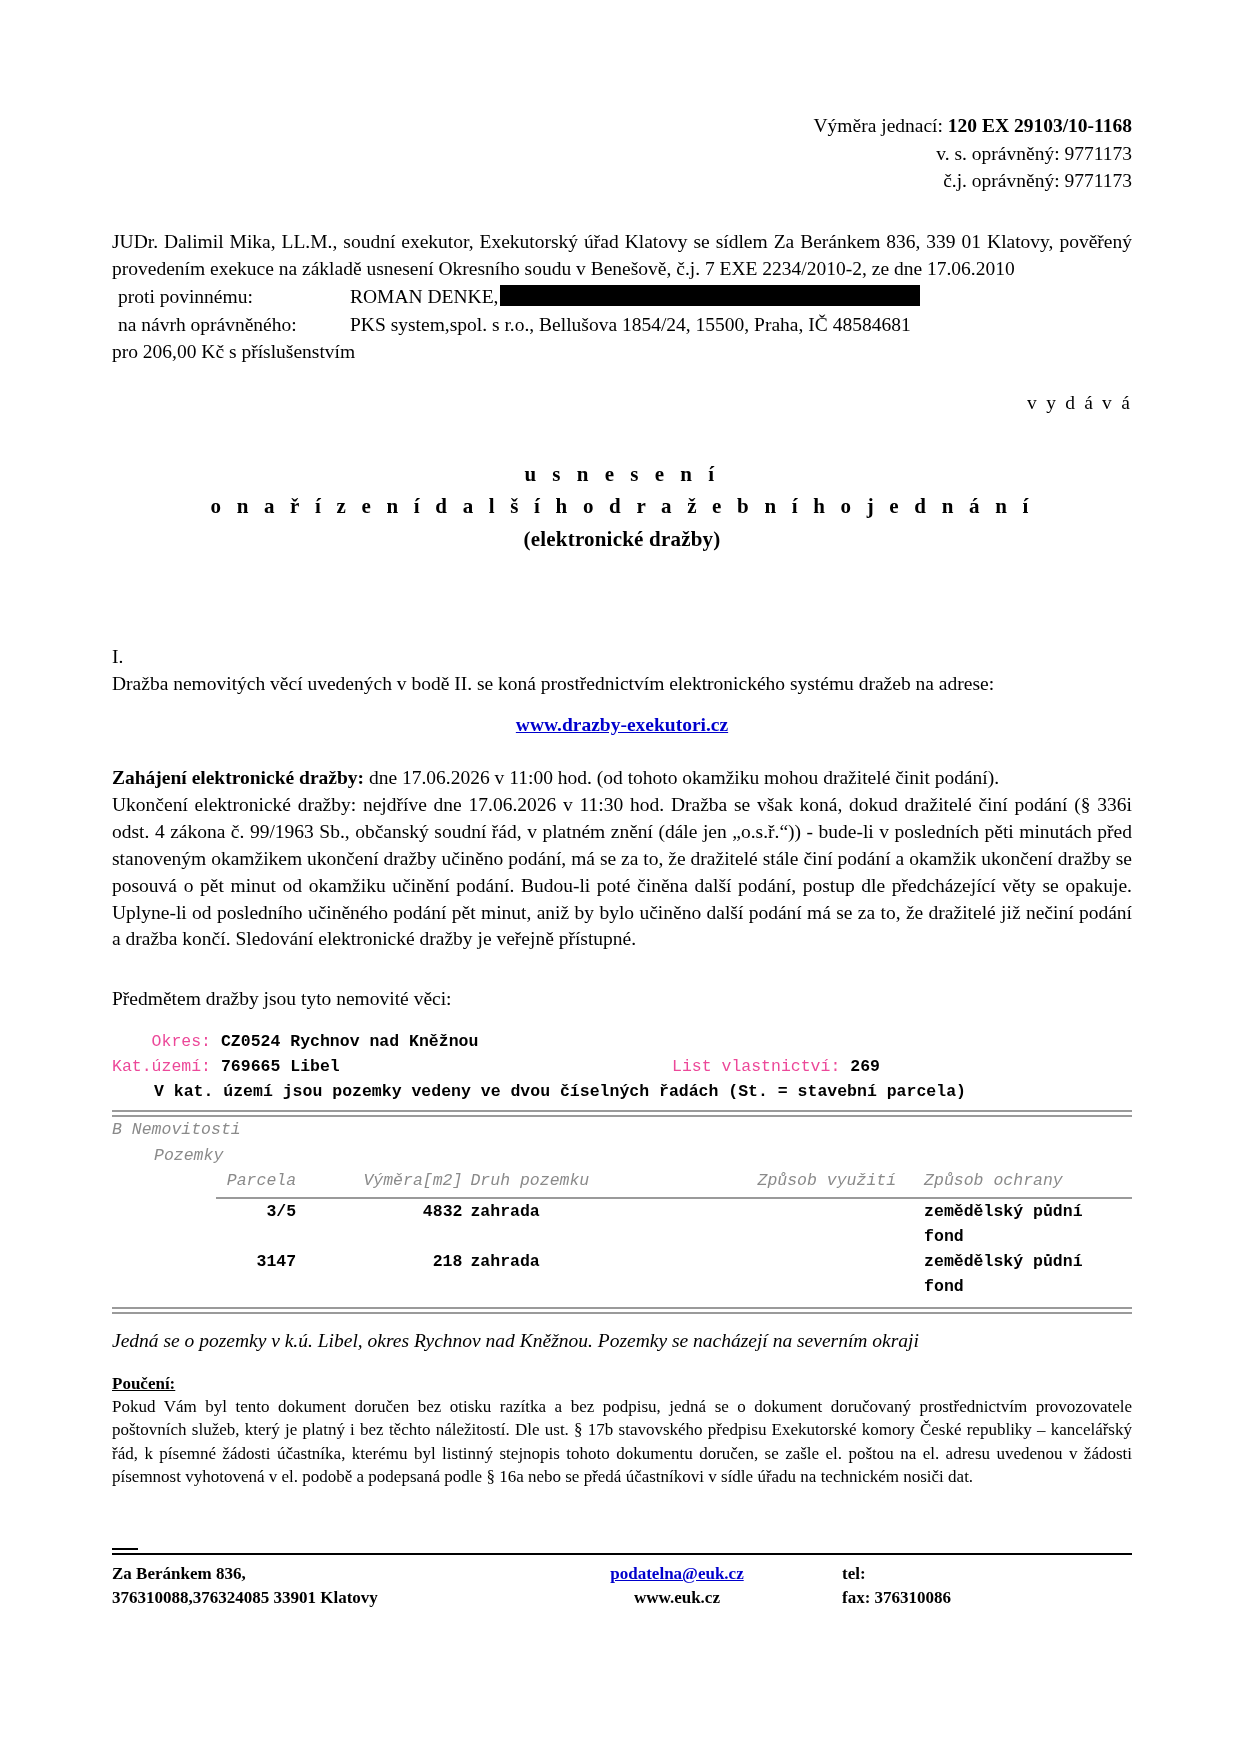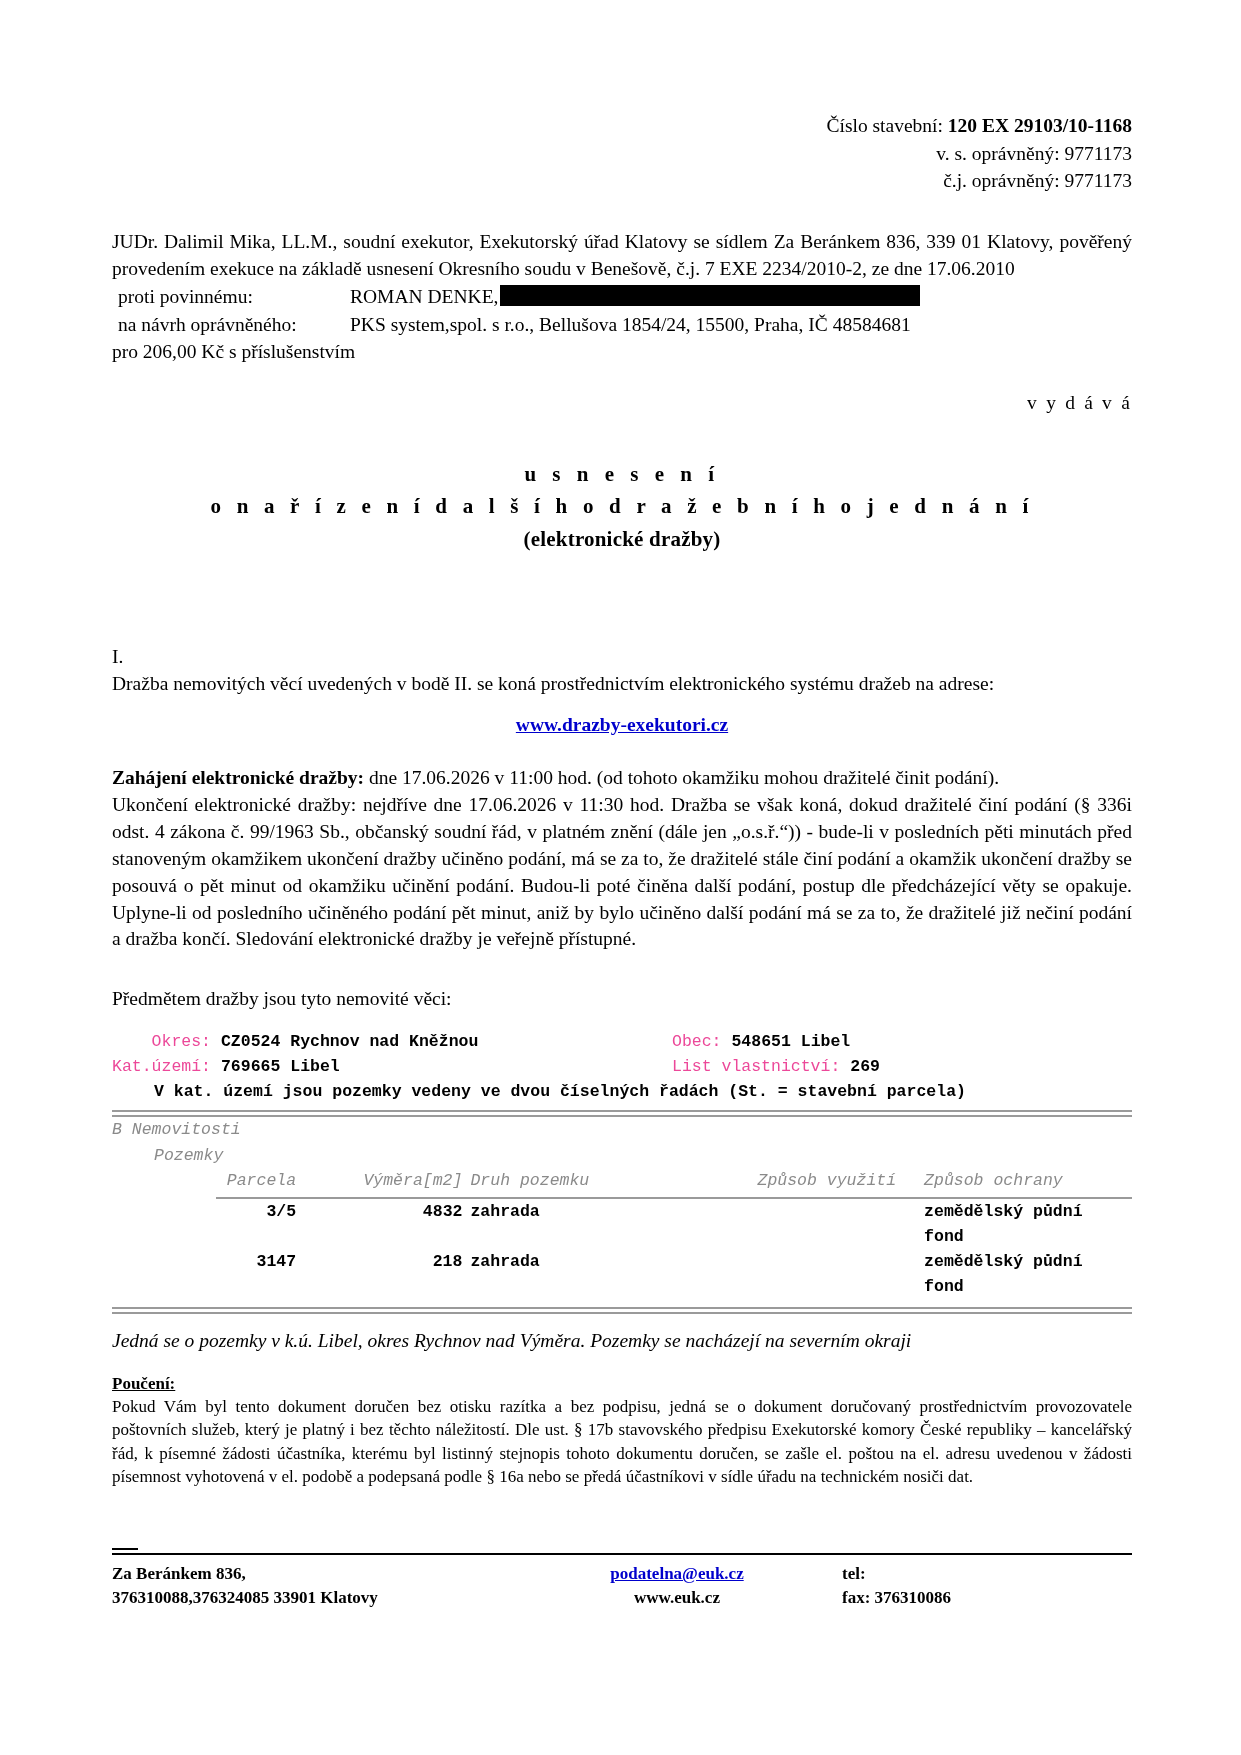--- a/index.html
+++ b/index.html
@@ -226,21 +226,21 @@
 </style>
 </head>
 <body>
 
 <div class="page">
 
   <div class="content">
 
     <div class="doc-header">
       <div class="line">
-        <span>Číslo stavební:</span>
+        <span>Výměra jednací:</span>
         <b>120  EX 29103/10-1168</b>
       </div>
       <div class="line">
         <span>v. s. oprávněný:</span>
         <span>9771173</span>
       </div>
       <div class="line">
         <span>č.j. oprávněný:</span>
         <span>9771173</span>
       </div>
@@ -281,21 +281,20 @@
     </div>
 
     <div class="section sec-II">
       <p>Předmětem dražby jsou tyto nemovité věci:</p>
     </div>
 
     <div class="cadastre">
 
       <div class="cad-row">
         <span class="cad-left">    <span class="cad-label">Okres:</span> <span class="cad-val">CZ0524 Rychnov nad Kněžnou</span></span>
-        <span class="cad-right"><span class="cad-label">Obec:</span> <span class="cad-val">548651 Libel</span></span>
       </div>
 
       <div class="cad-row">
         <span class="cad-left"><span class="cad-label">Kat.území:</span> <span class="cad-val">769665 Libel</span></span>
         <span class="cad-right"><span class="cad-label">List vlastnictví:</span> <span class="cad-val">269</span></span>
       </div>
 
       <div class="cad-note">V kat. území jsou pozemky vedeny ve dvou číselných řadách  (St. = stavební parcela)</div>
 
       <hr class="rule">
@@ -329,21 +328,21 @@
         <span class="c-druh">zahrada</span>
         <span class="c-vyuziti"></span>
         <span class="c-ochrana">zemědělský půdní
 fond</span>
       </div>
 
       <hr class="rule end">
       <hr class="rule tight">
     </div>
 
-    <div class="italic-note">Jedná se o pozemky v k.ú. Libel, okres Rychnov nad Výměra. Pozemky se nacházejí na severním okraji</div>
+    <div class="italic-note">Jedná se o pozemky v k.ú. Libel, okres Rychnov nad Kněžnou. Pozemky se nacházejí na severním okraji</div>
 
     <div class="pouceni-wrap">
       <div class="pouceni-title">Poučení:</div>
       <div class="pouceni-body">
         <p>Pokud Vám byl tento dokument doručen bez otisku razítka a bez podpisu, jedná se o dokument doručovaný prostřednictvím provozovatele poštovních služeb, který je platný i bez těchto náležitostí. Dle ust. § 17b stavovského předpisu Exekutorské komory České republiky – kancelářský řád, k písemné žádosti účastníka, kterému byl listinný stejnopis tohoto dokumentu doručen, se zašle el. poštou na el. adresu uvedenou v žádosti písemnost vyhotovená v el. podobě a podepsaná podle § 16a nebo se předá účastníkovi v sídle úřadu na technickém nosiči dat.</p>
       </div>
     </div>
 
   </div>
 

